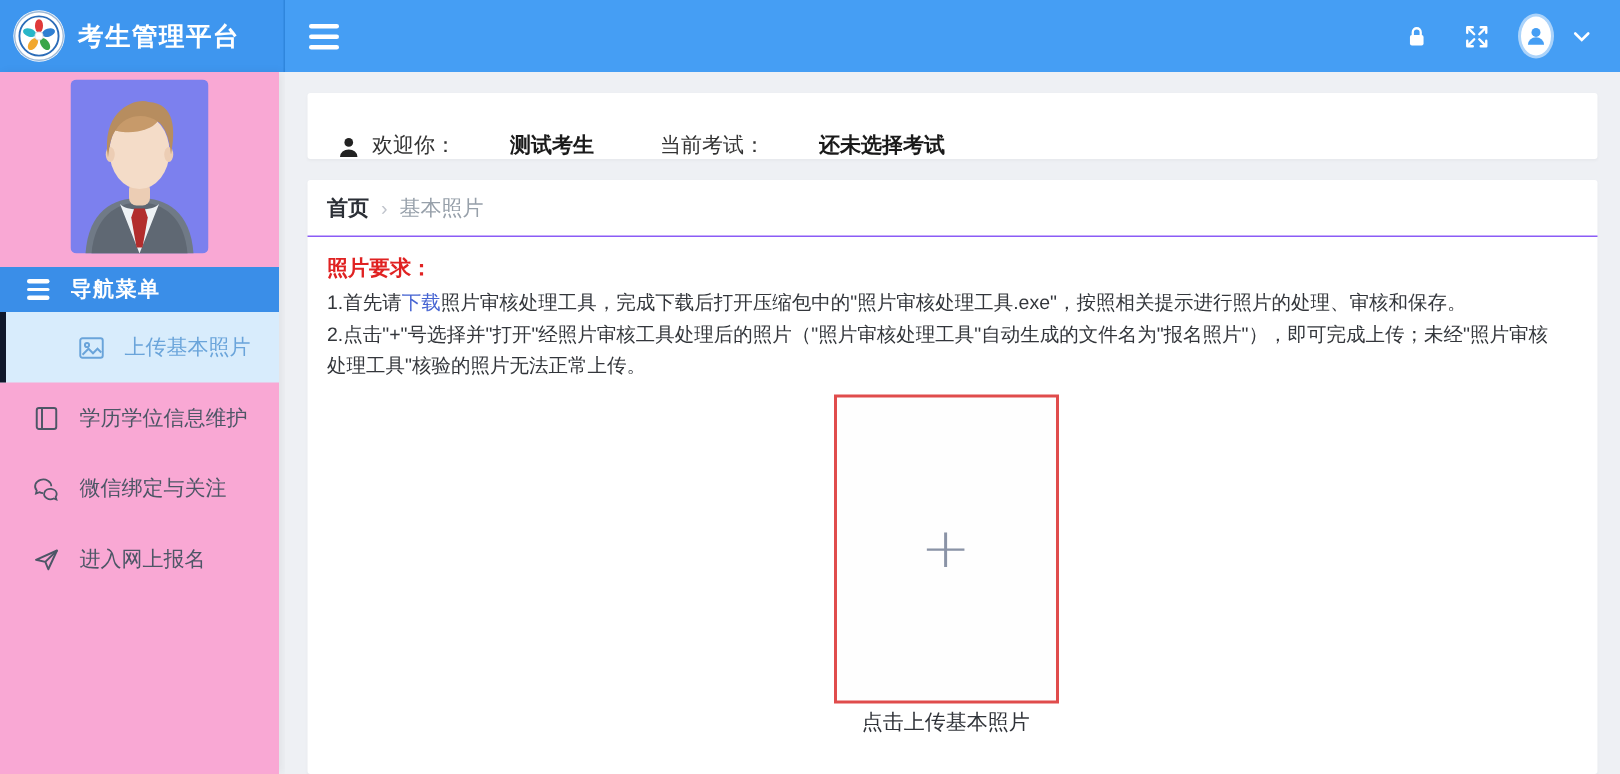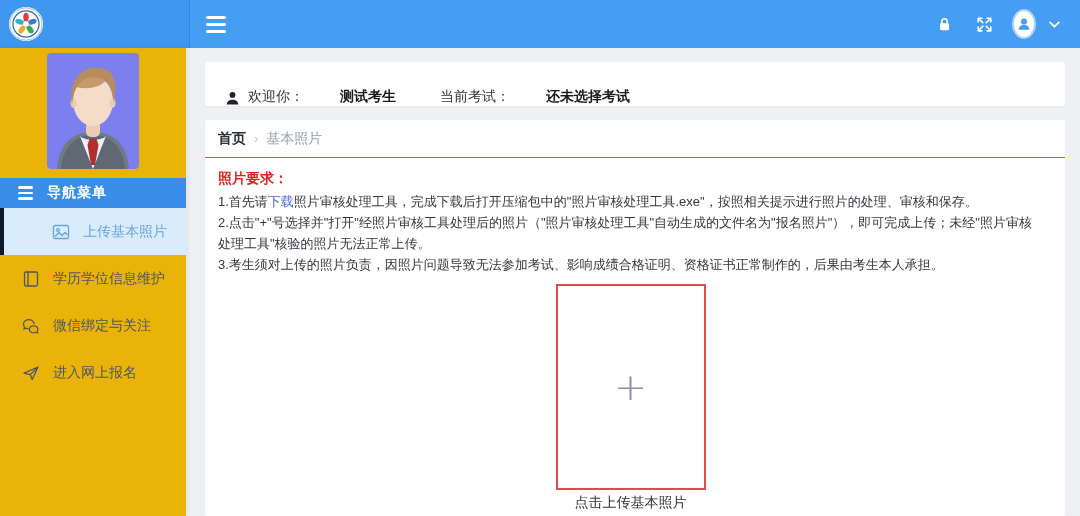--- a/index.html
+++ b/index.html
@@ -24,21 +24,21 @@
   }
   .burger { display:inline-block; cursor:pointer; }
   .burger span { display:block; width:20px; height:3px; background:#fff; margin:4px 0; border-radius:2px; }
   .header-spacer { flex:1; }
   .hicon { width:20px; height:20px; margin-left:20px; display:flex; align-items:center; justify-content:center; }
   .avatar-badge { width:26px; height:26px; border-radius:50%; background:#fff; display:flex; align-items:center; justify-content:center; box-shadow:0 0 0 2px rgba(255,255,255,.55); }
 
   
   .sidebar {
     position:absolute; top:48px; left:0; width:186px; height:468px;
-    background:#eab308; box-shadow:2px 0 6px rgba(0,0,0,.06);
+    background:#f9a8d4; box-shadow:2px 0 6px rgba(0,0,0,.06);
   }
   .photo-wrap { display:flex; justify-content:center; padding-top:5px; padding-bottom:9px; }
   .photo-wrap svg { border-radius:4px; display:block; }
   .nav-title {
     height:30px; background:#3a8ee8; color:#fff; display:flex; align-items:center;
     padding-left:18px; gap:14px; font-size:14px; font-weight:bold; letter-spacing:1px;
   }
   .nav-title .burger span { width:15px; height:2.4px; margin:3px 0; }
   .menu { display:flex; flex-direction:column; }
   .menu-item {
@@ -100,20 +100,21 @@
         <circle cx="20" cy="20" r="19" fill="#fff"></circle>
         <circle cx="20" cy="20" r="18" fill="none" stroke="#9db9d8" stroke-width="1"></circle>
         <circle cx="20" cy="20" r="14.5" fill="none" stroke="#2b6cb8" stroke-width="1.4"></circle>
         <ellipse cx="20" cy="12.5" rx="3" ry="5" fill="#e03a3a"></ellipse>
         <ellipse cx="27" cy="17.5" rx="3" ry="5" transform="rotate(72 27 17.5)" fill="#2f7fd2"></ellipse>
         <ellipse cx="24.5" cy="26" rx="3" ry="5" transform="rotate(144 24.5 26)" fill="#3aa64a"></ellipse>
         <ellipse cx="15.5" cy="26" rx="3" ry="5" transform="rotate(216 15.5 26)" fill="#f2a72e"></ellipse>
         <ellipse cx="13" cy="17.5" rx="3" ry="5" transform="rotate(288 13 17.5)" fill="#29b6c8"></ellipse>
         <circle cx="20" cy="20" r="3" fill="#fff" stroke="#d0d8e2" stroke-width=".6"></circle>
       </svg>
+      <span class="header-title">考生管理平台</span>
     </div>
     <div class="header-right">
       <span class="burger">
           <span></span>
           <span></span>
           <span></span>
         </span>
       <div class="header-spacer"></div>
       <span class="hicon">
         <svg width="17" height="17" viewBox="0 0 18 18">
@@ -224,21 +225,20 @@
       <div class="breadcrumb">
         <span class="crumb-home">首页</span>
         <span class="crumb-sep">›</span>
         <span class="crumb-current">基本照片</span>
       </div>
 
       <div class="content">
         <div class="req-title">照片要求：</div>
         <div class="req-line"><span>1.首先请</span><a class="req-link">下载</a><span>照片审核处理工具，完成下载后打开压缩包中的"照片审核处理工具.exe"，按照相关提示进行照片的处理、审核和保存。</span></div>
         <div class="req-line">2.点击"+"号选择并"打开"经照片审核工具处理后的照片（"照片审核处理工具"自动生成的文件名为"报名照片"），即可完成上传；未经"照片审核处理工具"核验的照片无法正常上传。</div>
-        <div class="req-line">3.考生须对上传的照片负责，因照片问题导致无法参加考试、影响成绩合格证明、资格证书正常制作的，后果由考生本人承担。</div>
 
         <div class="upload-zone">
           <div class="upload-box">
             <span class="plus-glyph">+</span>
           </div>
           <div class="upload-caption">点击上传基本照片</div>
         </div>
       </div>
     </div>
 

